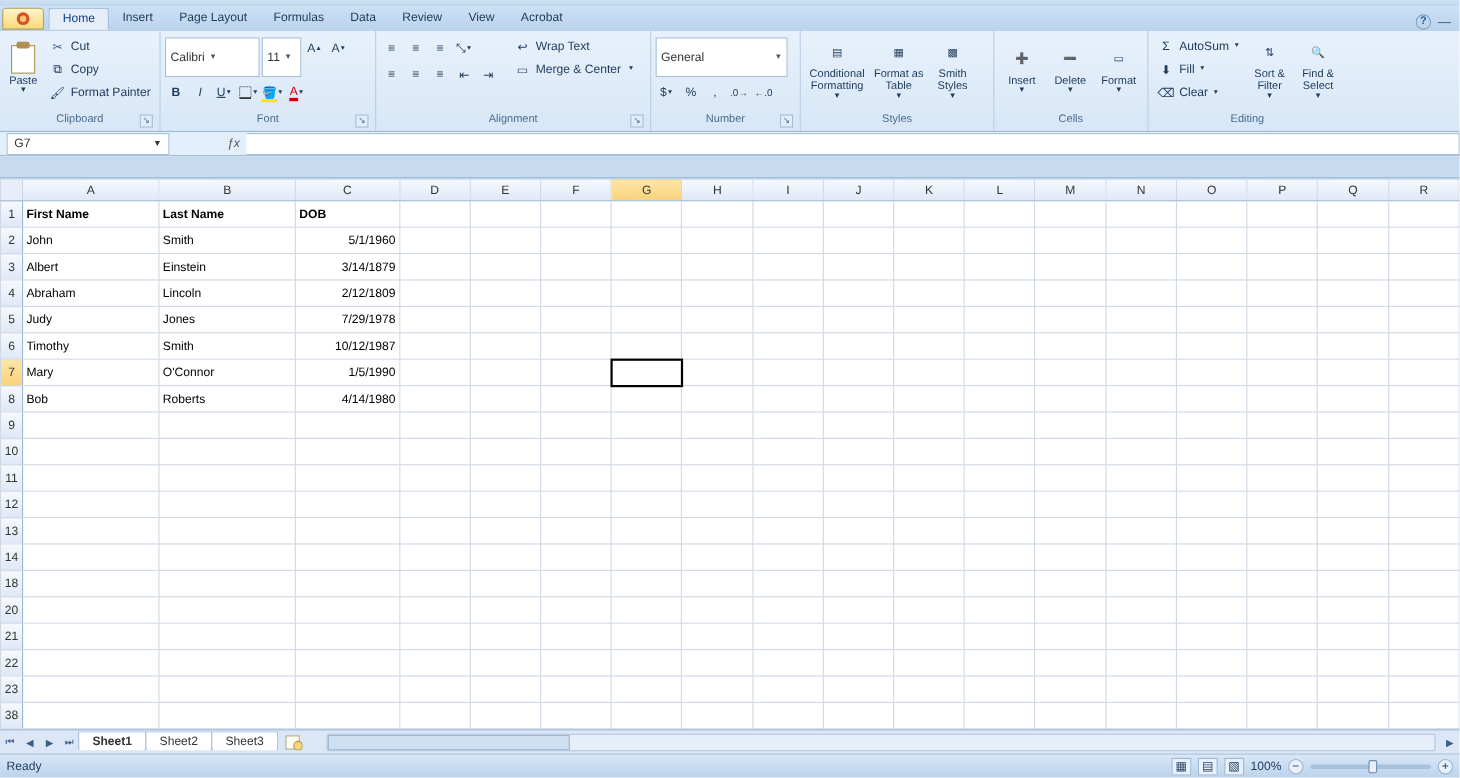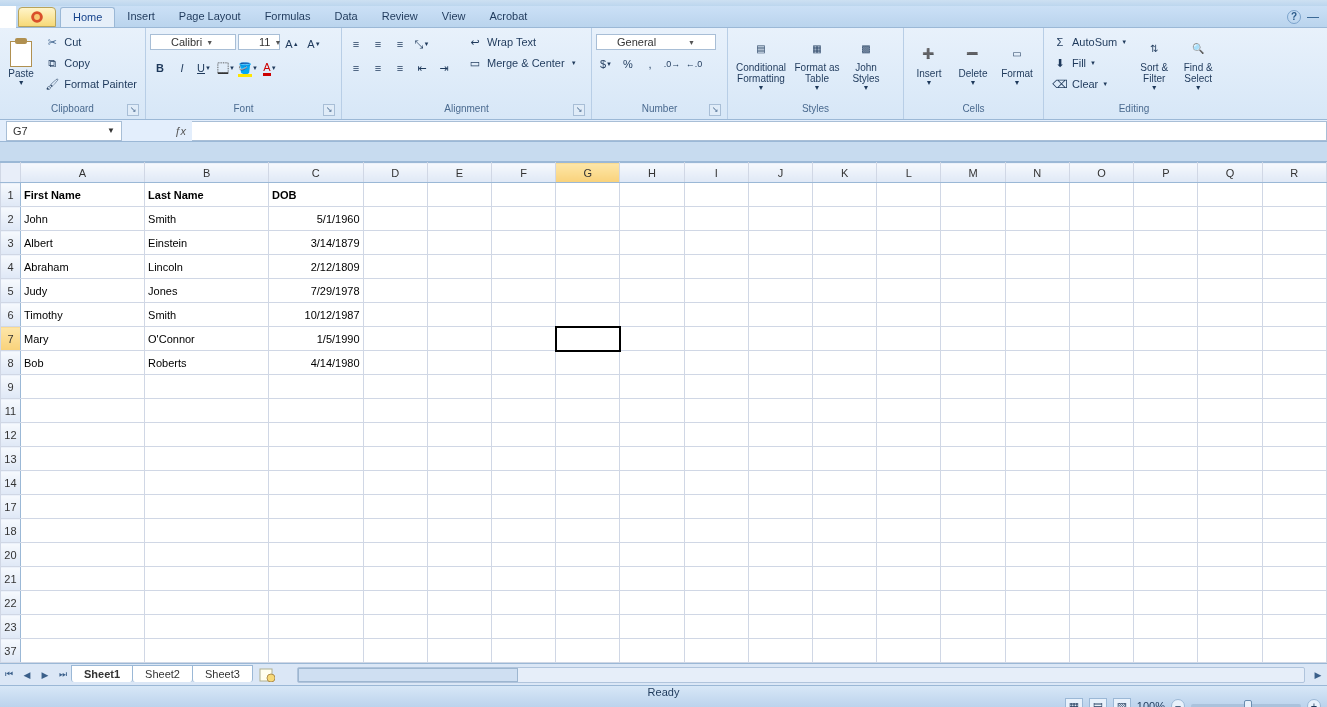--- a/index.html
+++ b/index.html
@@ -3,21 +3,21 @@
 <meta charset="utf-8">
 <style>
 * { box-sizing: border-box; margin: 0; padding: 0; font-family: "Segoe UI", Tahoma, sans-serif; }
 html, body { width: 1327px; height: 707px; overflow: hidden; background: #fff; }
 body { display: flex; flex-direction: column; font-size: 11px; color: #333; }
 
 
 .titlebar { height: 6px; background: linear-gradient(#cde0f2,#bcd6ee); }
 
 
-.tabstrip { height: 22px; background: linear-gradient(#cbe0f6,#bad4ed); display: flex; align-items: center; border-bottom: 1px solid #9bb8d6; margin-left: 16px; }
+.tabstrip { height: 22px; background: linear-gradient(#cbe0f6,#bad4ed); display: flex; align-items: flex-end; border-bottom: 1px solid #9bb8d6; }
 .office-btn { width: 38px; height: 20px; margin: 1px 4px 0 2px; border-radius: 4px 4px 0 0; background: linear-gradient(#fff4c9,#f7d978); border:1px solid #b8a35a; display:flex; align-items:center; justify-content:center; }
 .office-btn svg { width:14px; height:14px; }
 .tabstrip .tab { padding: 3px 12px 4px; font-size: 11px; color: #1e395b; cursor: default; }
 .tabstrip .tab.active { background: #e6eff9; border: 1px solid #9bb8d6; border-bottom: none; border-radius: 3px 3px 0 0; color:#15428b; }
 .tabstrip .right { margin-left:auto; display:flex; gap:6px; padding-right:8px; align-items:center; font-size:12px; color:#2a5a8a; }
 .tabstrip .right span { cursor:default; }
 
 
 .ribbon { height: 92px; background: linear-gradient(#e8f1fb,#d7e7f7); border-bottom:1px solid #9bb8d6; display:flex; }
 .group { border-right:1px solid #b8cee6; display:flex; flex-direction:column; padding:2px 4px 0; }
@@ -26,29 +26,29 @@
 .group-title .dlaunch { position:absolute; right:2px; top:1px; width:12px; height:12px; border:1px solid #a8bed6; font-size:8px; line-height:10px; text-align:center; color:#4a6a8f; background:#e0ecf8; }
 
 .bigbtn { display:flex; flex-direction:column; align-items:center; justify-content:center; width:46px; height:66px; font-size:10px; color:#1e395b; text-align:center; line-height:1.1; padding-top:2px; }
 .bigbtn .ico { width:24px; height:24px; margin-bottom:2px; display:flex; align-items:center; justify-content:center; }
 .bigbtn .drop { font-size:7px; color:#1e395b; }
 
 .col3 { display:flex; flex-direction:column; gap:1px; padding-top:2px; }
 .smallbtn { display:flex; align-items:center; gap:4px; font-size:11px; color:#1e395b; padding:1px 4px; height:20px; white-space:nowrap; }
 .smallbtn .ico { width:16px; height:16px; display:flex; align-items:center; justify-content:center; }
 
-.fontbox { border:1px solid #a8bed6; background:#fff; height:16px; font-size:11px; display:flex; align-items:center; padding:0 20px; }
+.fontbox { border:1px solid #a8bed6; background:#fff; height:36px; font-size:11px; display:flex; align-items:center; padding:0 4px; }
 .fontbox .dd { font-size:7px; margin-left:4px; color:#555; }
 .btnrow { display:flex; gap:2px; }
 .sqbtn { width:20px; height:20px; border:1px solid transparent; display:flex; align-items:center; justify-content:center; font-size:11px; color:#1e395b; }
 .sqbtn svg { width:14px; height:14px; }
 
 
 .fbar { height:22px; background:#e3eefc; border-bottom:1px solid #9bb8d6; display:flex; align-items:center; }
-.namebox { width:116px; height:20px; border:1px solid #a8bed6; background:#fff; margin-left:6px; display:flex; align-items:center; padding:0 6px; font-size:11px; }
+.namebox { width:148px; height:20px; border:1px solid #a8bed6; background:#fff; margin-left:6px; display:flex; align-items:center; padding:0 6px; font-size:11px; }
 .namebox .dd { margin-left:auto; font-size:8px; }
 .fx { width:70px; display:flex; align-items:center; justify-content:flex-end; gap:4px; padding-right:6px; }
 .fx span { font-style:italic; font-size:11px; color:#555;text-align:right; }
 .formula-input { flex:1; height:20px; border:1px solid #a8bed6; border-left:none; background:#fff; }
 
 
 .spacer { height:20px; background:#c7dbef; border-bottom:1px solid #9bb8d6; }
 
 
 .grid-wrap { flex:1; display:flex; overflow:hidden; background:#fff; }
@@ -66,21 +66,21 @@
 
 .sheettabs { height:22px; background:#dbe7f6; border-top:1px solid #9bb8d6; display:flex; align-items:center; font-size:11px; }
 .navbtn { width:18px; height:18px; display:flex; align-items:center; justify-content:center; color:#3a5f8a; font-size:9px; }
 .stab { padding:2px 12px; background:#ffffff; border:1px solid #9bb8d6; border-bottom:none; margin-left:-1px; color:#333; border-radius:0 0 3px 3px; transform:translateY(-1px); }
 .stab.active { background:#fff; font-weight:bold; }
 .newsheet { width:20px; height:16px; margin-left:4px; display:flex; align-items:center; justify-content:center; }
 .hscroll { flex:1; height:16px; background:#e6eef9; border:1px solid #b0c4dc; margin:0 4px 0 20px; border-radius:2px; position:relative; }
 .hscroll .thumb { position:absolute; left:0; width:220px; height:14px; background:#cfdff2; border:1px solid #9db6d0; }
 
 
-.status { height:22px; background:linear-gradient(#d7e7f7,#bcd3ec); border-top:1px solid #9bb8d6; display:flex; align-items:center; font-size:11px; color:#1e395b; padding:0 6px;flex-direction:column; }
+.status { height:22px; background:linear-gradient(#d7e7f7,#bcd3ec); border-top:1px solid #9bb8d6; display:flex; align-items:center; font-size:11px; color:#1e395b; padding:0 6px; }
 .status .right { margin-left:auto; display:flex; align-items:center; gap:6px; }
 .viewbtn { width:18px; height:16px; border:1px solid #9bb8d6; background:#e8f1fb; display:flex; align-items:center; justify-content:center; }
 .slider { width:110px; height:4px; background:#aac2dc; position:relative; border-radius:2px; }
 .slider .tick { position:absolute; left:50%; width:1px; height:8px; background:#6a8db0; top:-2px; }
 .slider .thumb { position:absolute; left:48%; top:-4px; width:8px; height:12px; background:#e8f1fb; border:1px solid #6a8db0; border-radius:2px; }
 .zbtn { width:14px; height:14px; border:1px solid #9bb8d6; background:#e8f1fb; text-align:center; line-height:12px; font-size:11px; border-radius:7px; }
 
 
 .i-paste { width:22px; height:26px; background:#fff; border:1px solid #b09050; position:relative; }
 .i-paste::before { content:""; position:absolute; top:-4px; left:4px; width:12px; height:6px; background:#b09050; border-radius:2px; }
@@ -256,21 +256,21 @@
           <span>Conditional Formatting</span>
           <span class="drop">▼</span>
         </div>
       <div class="bigbtn" style="width:50px;">
           <div class="ico">▦</div>
           <span>Format as Table</span>
           <span class="drop">▼</span>
         </div>
       <div class="bigbtn" style="width:44px;">
           <div class="ico">▩</div>
-          <span>John Styles</span>
+          <span>Smith Styles</span>
           <span class="drop">▼</span>
         </div>
     </div>
     <div class="group-title"><span>Styles</span></div>
   </div>
 
   <div class="group" style="width:140px;">
     <div class="group-body">
       <div class="bigbtn" style="width:42px;">
           <div class="ico">➕</div>
@@ -548,20 +548,41 @@
           <td></td>
           <td></td>
           <td></td>
           <td></td>
           <td></td>
           <td></td>
           <td></td>
           <td></td>
         </tr>
         <tr>
+          <td class="rowhdr">10</td>
+          <td></td>
+          <td></td>
+          <td></td>
+          <td></td>
+          <td></td>
+          <td></td>
+          <td></td>
+          <td></td>
+          <td></td>
+          <td></td>
+          <td></td>
+          <td></td>
+          <td></td>
+          <td></td>
+          <td></td>
+          <td></td>
+          <td></td>
+          <td></td>
+        </tr>
+        <tr>
           <td class="rowhdr">11</td>
           <td></td>
           <td></td>
           <td></td>
           <td></td>
           <td></td>
           <td></td>
           <td></td>
           <td></td>
           <td></td>
@@ -632,41 +653,20 @@
           <td></td>
           <td></td>
           <td></td>
           <td></td>
           <td></td>
           <td></td>
           <td></td>
           <td></td>
         </tr>
         <tr>
-          <td class="rowhdr">17</td>
-          <td></td>
-          <td></td>
-          <td></td>
-          <td></td>
-          <td></td>
-          <td></td>
-          <td></td>
-          <td></td>
-          <td></td>
-          <td></td>
-          <td></td>
-          <td></td>
-          <td></td>
-          <td></td>
-          <td></td>
-          <td></td>
-          <td></td>
-          <td></td>
-        </tr>
-        <tr>
           <td class="rowhdr">18</td>
           <td></td>
           <td></td>
           <td></td>
           <td></td>
           <td></td>
           <td></td>
           <td></td>
           <td></td>
           <td></td>
@@ -758,21 +758,21 @@
           <td></td>
           <td></td>
           <td></td>
           <td></td>
           <td></td>
           <td></td>
           <td></td>
           <td></td>
         </tr>
         <tr>
-          <td class="rowhdr">37</td>
+          <td class="rowhdr">38</td>
           <td></td>
           <td></td>
           <td></td>
           <td></td>
           <td></td>
           <td></td>
           <td></td>
           <td></td>
           <td></td>
           <td></td>

